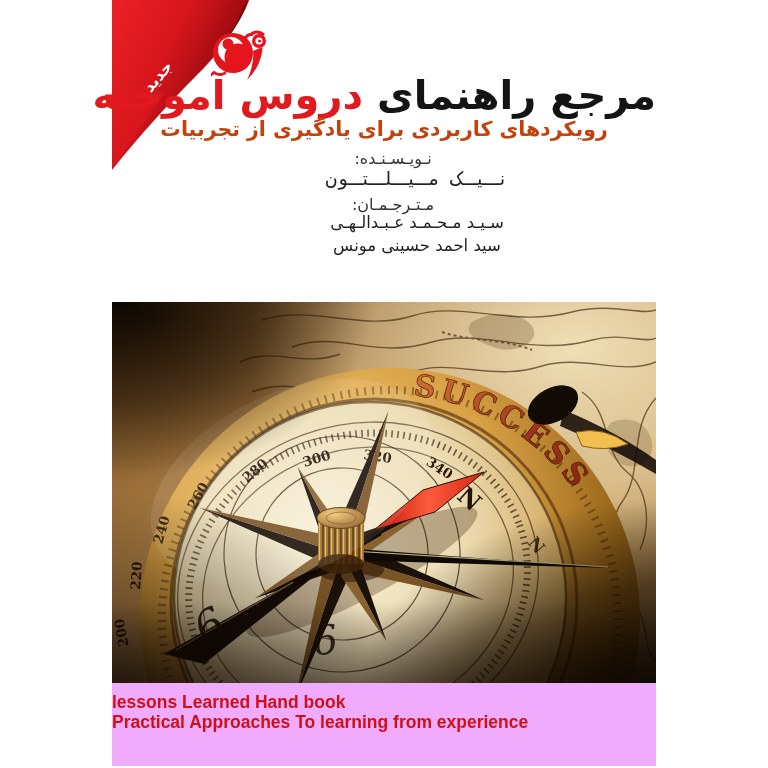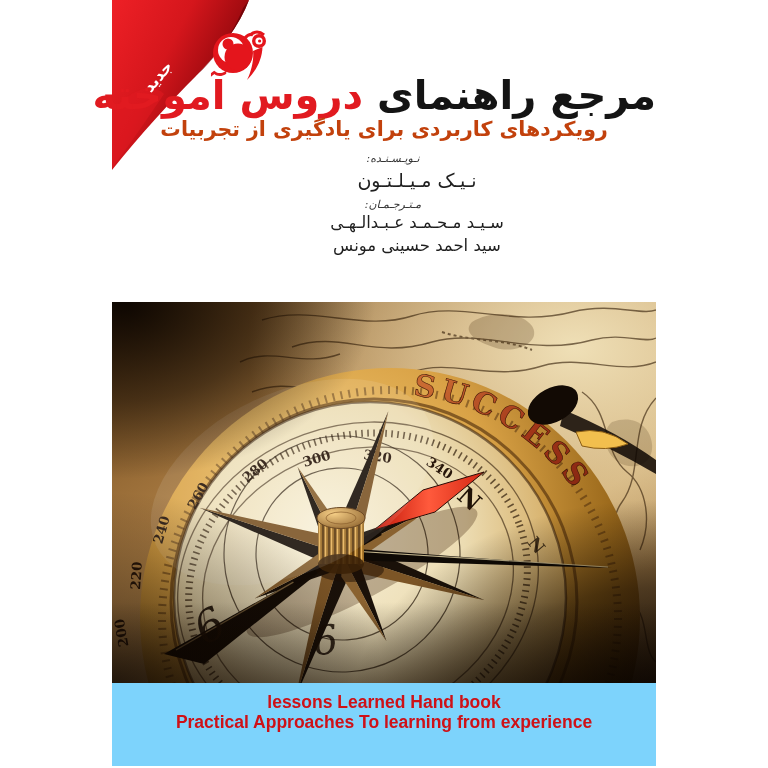--- a/index.html
+++ b/index.html
@@ -7,27 +7,27 @@
         font-family:"DejaVu Sans",sans-serif;}
   .cover{position:absolute;left:112px;top:0;width:544px;height:766px;background:#ffffff;}
   .ribbon-svg{position:absolute;left:0;top:0;}
   .logo-svg{position:absolute;left:93px;top:24px;}
   .title-block{position:absolute;top:76px;left:0;width:100%;text-align:center;direction:rtl;}
   .title-main{font-size:40px;font-weight:bold;color:#141414;line-height:39px;white-space:nowrap;}
   .title-main .red{color:#e11a20;}
   .subtitle{font-size:20.5px;font-weight:bold;color:#c2410c;margin-top:2px;white-space:nowrap;}
   .byline{position:absolute;top:152px;left:0;width:100%;text-align:center;direction:rtl;
           transform:translateX(33px);color:#1f1f1f;}
-  .byline .lbl{display:block;font-size:11px;line-height:14px;color:#343434;transform:translateX(-24px);font-style:italic;}
-  .byline .author{font-size:19px;line-height:24px;margin-top:2px;}
+  .byline .lbl{display:block;font-size:16px;line-height:14px;color:#343434;transform:translateX(-24px);}
+  .byline .author{font-size:19px;line-height:24px;margin-top:2px;font-family:Liberation Mono, monospace;}
   .byline .lbl2{margin-top:5px;line-height:15px;}
   .byline .tr-name{font-size:16.5px;line-height:22.5px;}
   .photo-svg{position:absolute;left:0;top:302px;display:block;}
-  .band{position:absolute;left:0;top:683px;width:544px;height:83px;background:#7dd3fc;
-        text-align:center;padding-top:9px;box-sizing:border-box;}
+  .band{position:absolute;left:0;top:683px;width:544px;height:83px;background:#f0abfc;
+        text-align:left;padding-top:9px;box-sizing:border-box;}
   .band .l{font-family:"Liberation Sans",sans-serif;font-weight:bold;font-size:17.5px;
            line-height:20px;color:#ce1117;white-space:nowrap;}
 </style>
 </head>
 <body>
 
 <div class="page">
   <div class="cover">
 
     <svg class="ribbon-svg" width="150" height="175" viewBox="0 0 150 175">

